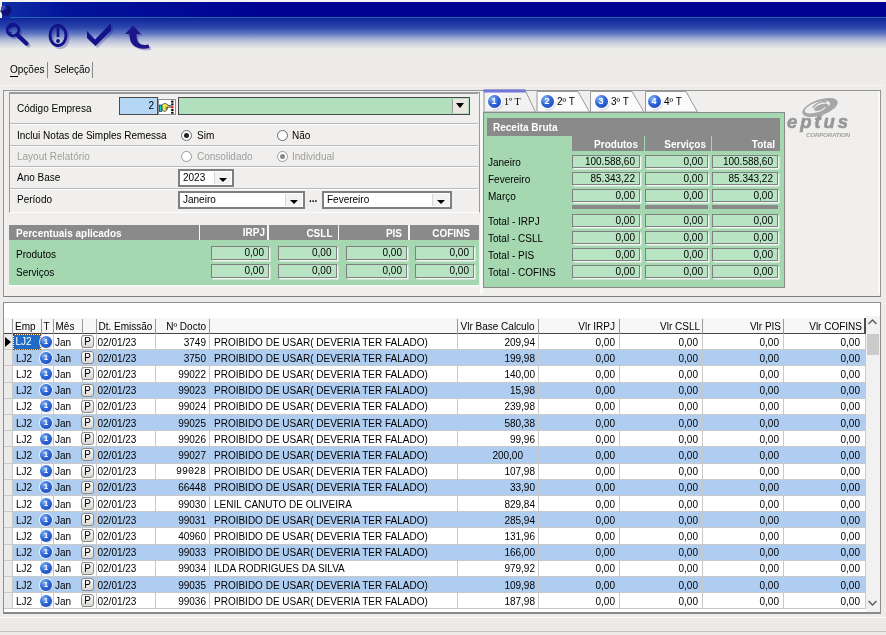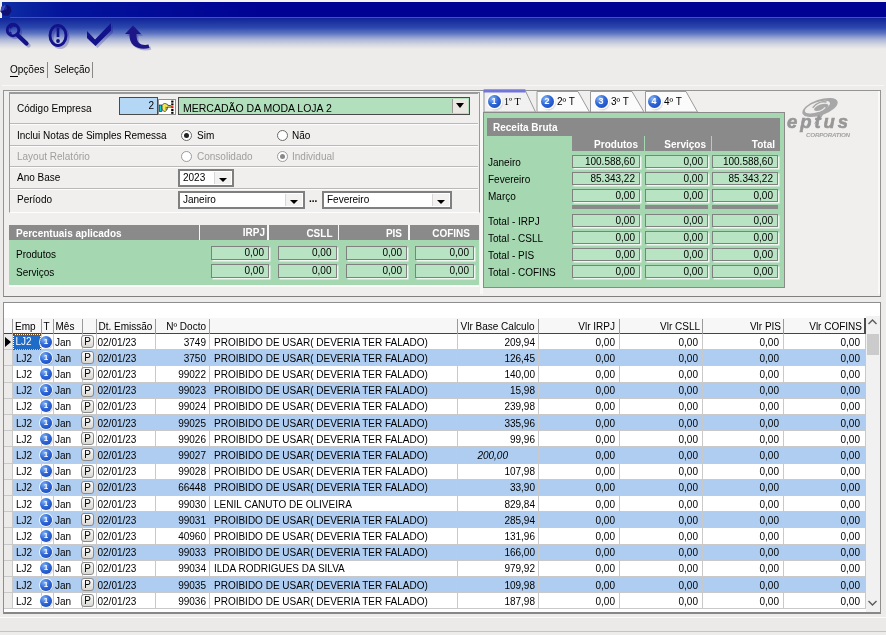--- a/index.html
+++ b/index.html
@@ -95,21 +95,20 @@
   <rect x="13.2" y="1.6" width="2.3" height="2" fill="#000"></rect>
   <rect x="13.2" y="4.4" width="2.3" height="2" fill="#000"></rect>
   <rect x="13.2" y="7.2" width="2.3" height="2" fill="#e80000"></rect>
   <rect x="13.2" y="10" width="2.3" height="2" fill="#000"></rect>
   <rect x="13.2" y="12.8" width="2.3" height="2" fill="#000"></rect>
   <rect x="1.3" y="6" width="2.6" height="6.5" fill="#00d2d2" stroke="#28285a" stroke-width="0.7"></rect>
   <path d="M4,6.5 C4.8,5 6.2,4.2 7.5,4.6 L8.8,5.2 C9.6,5.2 10,5.8 9.8,6.4 L12.8,6.6 C13.4,6.7 13.4,8.1 12.8,8.2 L9.6,8.2 C9.3,10.6 8.2,12.6 6.4,12.4 C4.8,12.2 4,10.5 4,8.8 Z" fill="#f0ec4e" stroke="#28285a" stroke-width="0.8"></path>
   <path d="M9.6,8.2 C8.8,8.5 8,8.5 7.4,8.2 M9.2,9.9 C8.5,10.2 7.8,10.2 7.2,9.9" fill="none" stroke="#28285a" stroke-width="0.7"></path>
 </svg>
 <div class="ab" style="left:178px;top:97px;width:292px;height:18px;background:#b2dfbc;border:1px solid #4a4a4a;box-sizing:border-box;">
-  <div style="padding:3.5px 0 0 4px;font-size:10.5px;">MERCADÃO DA MODA LOJA 2</div>
   <div style="position:absolute;right:1px;top:1px;width:15px;height:14px;background:#ebe8e2;border-left:1px solid #999;"></div>
   <div style="position:absolute;right:5px;top:5px;border:4px solid transparent;border-top:5px solid #000;"></div>
 </div>
 
 <div class="ab" style="left:17px;top:130px;">Inclui Notas de Simples Remessa</div>
 <div class="radio on" style="left:181px;top:130px;"></div>
 <div class="ab" style="left:197px;top:130px;">Sim</div>
 <div class="radio" style="left:277px;top:130px;"></div>
 <div class="ab" style="left:292px;top:130px;">Não</div>
 
@@ -317,21 +316,21 @@
 <div class="ab r" style="left:619px;top:336.5px;width:79px;z-index:2;">0,00</div>
 <div class="ab r" style="left:702px;top:336.5px;width:77px;z-index:2;">0,00</div>
 <div class="ab r" style="left:783px;top:336.5px;width:77px;z-index:2;">0,00</div>
 <div class="ab" style="left:16px;top:352.7px;z-index:2;">LJ2</div>
 <div class="ab sphere" style="left:40px;top:351.7px;z-index:2;">1</div>
 <div class="ab" style="left:55px;top:352.7px;z-index:2;">Jan</div>
 <div class="ab" style="left:81px;top:351.2px;width:13px;height:13px;background:linear-gradient(180deg,#fdfdfd,#d9d7d2);border:1px solid #8a8a8a;border-radius:3px;text-align:center;line-height:12px;box-sizing:border-box;font-size:10px;z-index:2;">P</div>
 <div class="ab" style="left:97.5px;top:352.7px;z-index:2;">02/01/23</div>
 <div class="ab r" style="left:152px;top:352.7px;width:54px;z-index:2;">3750</div>
 <div class="ab" style="left:214px;top:352.7px;white-space:nowrap;z-index:2;">PROIBIDO DE USAR( DEVERIA TER FALADO)</div>
-<div class="ab r" style="left:457px;top:352.7px;width:78px;z-index:2;">126,45</div>
+<div class="ab r" style="left:457px;top:352.7px;width:78px;z-index:2;">199,98</div>
 <div class="ab r" style="left:538px;top:352.7px;width:77px;z-index:2;">0,00</div>
 <div class="ab r" style="left:619px;top:352.7px;width:79px;z-index:2;">0,00</div>
 <div class="ab r" style="left:702px;top:352.7px;width:77px;z-index:2;">0,00</div>
 <div class="ab r" style="left:783px;top:352.7px;width:77px;z-index:2;">0,00</div>
 <div class="ab" style="left:16px;top:368.9px;z-index:2;">LJ2</div>
 <div class="ab sphere" style="left:40px;top:367.9px;z-index:2;">1</div>
 <div class="ab" style="left:55px;top:368.9px;z-index:2;">Jan</div>
 <div class="ab" style="left:81px;top:367.4px;width:13px;height:13px;background:linear-gradient(180deg,#fdfdfd,#d9d7d2);border:1px solid #8a8a8a;border-radius:3px;text-align:center;line-height:12px;box-sizing:border-box;font-size:10px;z-index:2;">P</div>
 <div class="ab" style="left:97.5px;top:368.9px;z-index:2;">02/01/23</div>
 <div class="ab r" style="left:152px;top:368.9px;width:54px;z-index:2;">99022</div>
@@ -365,21 +364,21 @@
 <div class="ab r" style="left:619px;top:401.3px;width:79px;z-index:2;">0,00</div>
 <div class="ab r" style="left:702px;top:401.3px;width:77px;z-index:2;">0,00</div>
 <div class="ab r" style="left:783px;top:401.3px;width:77px;z-index:2;">0,00</div>
 <div class="ab" style="left:16px;top:417.5px;z-index:2;">LJ2</div>
 <div class="ab sphere" style="left:40px;top:416.5px;z-index:2;">1</div>
 <div class="ab" style="left:55px;top:417.5px;z-index:2;">Jan</div>
 <div class="ab" style="left:81px;top:416.0px;width:13px;height:13px;background:linear-gradient(180deg,#fdfdfd,#d9d7d2);border:1px solid #8a8a8a;border-radius:3px;text-align:center;line-height:12px;box-sizing:border-box;font-size:10px;z-index:2;">P</div>
 <div class="ab" style="left:97.5px;top:417.5px;z-index:2;">02/01/23</div>
 <div class="ab r" style="left:152px;top:417.5px;width:54px;z-index:2;">99025</div>
 <div class="ab" style="left:214px;top:417.5px;white-space:nowrap;z-index:2;">PROIBIDO DE USAR( DEVERIA TER FALADO)</div>
-<div class="ab r" style="left:457px;top:417.5px;width:78px;z-index:2;">335,96</div>
+<div class="ab r" style="left:457px;top:417.5px;width:78px;z-index:2;">580,38</div>
 <div class="ab r" style="left:538px;top:417.5px;width:77px;z-index:2;">0,00</div>
 <div class="ab r" style="left:619px;top:417.5px;width:79px;z-index:2;">0,00</div>
 <div class="ab r" style="left:702px;top:417.5px;width:77px;z-index:2;">0,00</div>
 <div class="ab r" style="left:783px;top:417.5px;width:77px;z-index:2;">0,00</div>
 <div class="ab" style="left:16px;top:433.7px;z-index:2;">LJ2</div>
 <div class="ab sphere" style="left:40px;top:432.7px;z-index:2;">1</div>
 <div class="ab" style="left:55px;top:433.7px;z-index:2;">Jan</div>
 <div class="ab" style="left:81px;top:432.2px;width:13px;height:13px;background:linear-gradient(180deg,#fdfdfd,#d9d7d2);border:1px solid #8a8a8a;border-radius:3px;text-align:center;line-height:12px;box-sizing:border-box;font-size:10px;z-index:2;">P</div>
 <div class="ab" style="left:97.5px;top:433.7px;z-index:2;">02/01/23</div>
 <div class="ab r" style="left:152px;top:433.7px;width:54px;z-index:2;">99026</div>
@@ -389,31 +388,31 @@
 <div class="ab r" style="left:619px;top:433.7px;width:79px;z-index:2;">0,00</div>
 <div class="ab r" style="left:702px;top:433.7px;width:77px;z-index:2;">0,00</div>
 <div class="ab r" style="left:783px;top:433.7px;width:77px;z-index:2;">0,00</div>
 <div class="ab" style="left:16px;top:449.9px;z-index:2;">LJ2</div>
 <div class="ab sphere" style="left:40px;top:448.9px;z-index:2;">1</div>
 <div class="ab" style="left:55px;top:449.9px;z-index:2;">Jan</div>
 <div class="ab" style="left:81px;top:448.4px;width:13px;height:13px;background:linear-gradient(180deg,#fdfdfd,#d9d7d2);border:1px solid #8a8a8a;border-radius:3px;text-align:center;line-height:12px;box-sizing:border-box;font-size:10px;z-index:2;">P</div>
 <div class="ab" style="left:97.5px;top:449.9px;z-index:2;">02/01/23</div>
 <div class="ab r" style="left:152px;top:449.9px;width:54px;z-index:2;">99027</div>
 <div class="ab" style="left:214px;top:449.9px;white-space:nowrap;z-index:2;">PROIBIDO DE USAR( DEVERIA TER FALADO)</div>
-<div class="ab r" style="left:430px;top:449.9px;width:78px;z-index:2;font-style:italic;">200,00</div>
+<div class="ab r" style="left:457px;top:449.9px;width:66px;z-index:2;">200,00</div>
 <div class="ab r" style="left:538px;top:449.9px;width:77px;z-index:2;">0,00</div>
 <div class="ab r" style="left:619px;top:449.9px;width:79px;z-index:2;">0,00</div>
 <div class="ab r" style="left:702px;top:449.9px;width:77px;z-index:2;">0,00</div>
 <div class="ab r" style="left:783px;top:449.9px;width:77px;z-index:2;">0,00</div>
 <div class="ab" style="left:16px;top:466.1px;z-index:2;">LJ2</div>
 <div class="ab sphere" style="left:40px;top:465.1px;z-index:2;">1</div>
 <div class="ab" style="left:55px;top:466.1px;z-index:2;">Jan</div>
 <div class="ab" style="left:81px;top:464.6px;width:13px;height:13px;background:linear-gradient(180deg,#fdfdfd,#d9d7d2);border:1px solid #8a8a8a;border-radius:3px;text-align:center;line-height:12px;box-sizing:border-box;font-size:10px;z-index:2;">P</div>
 <div class="ab" style="left:97.5px;top:466.1px;z-index:2;">02/01/23</div>
-<div class="ab r" style="left:152px;top:466.1px;width:54px;z-index:2;">99028</div>
+<div class="ab r" style="left:152px;top:466.1px;width:54px;z-index:2;font-family:Liberation Mono, monospace;">99028</div>
 <div class="ab" style="left:214px;top:466.1px;white-space:nowrap;z-index:2;">PROIBIDO DE USAR( DEVERIA TER FALADO)</div>
 <div class="ab r" style="left:457px;top:466.1px;width:78px;z-index:2;">107,98</div>
 <div class="ab r" style="left:538px;top:466.1px;width:77px;z-index:2;">0,00</div>
 <div class="ab r" style="left:619px;top:466.1px;width:79px;z-index:2;">0,00</div>
 <div class="ab r" style="left:702px;top:466.1px;width:77px;z-index:2;">0,00</div>
 <div class="ab r" style="left:783px;top:466.1px;width:77px;z-index:2;">0,00</div>
 <div class="ab" style="left:16px;top:482.3px;z-index:2;">LJ2</div>
 <div class="ab sphere" style="left:40px;top:481.3px;z-index:2;">1</div>
 <div class="ab" style="left:55px;top:482.3px;z-index:2;">Jan</div>
 <div class="ab" style="left:81px;top:480.8px;width:13px;height:13px;background:linear-gradient(180deg,#fdfdfd,#d9d7d2);border:1px solid #8a8a8a;border-radius:3px;text-align:center;line-height:12px;box-sizing:border-box;font-size:10px;z-index:2;">P</div>

